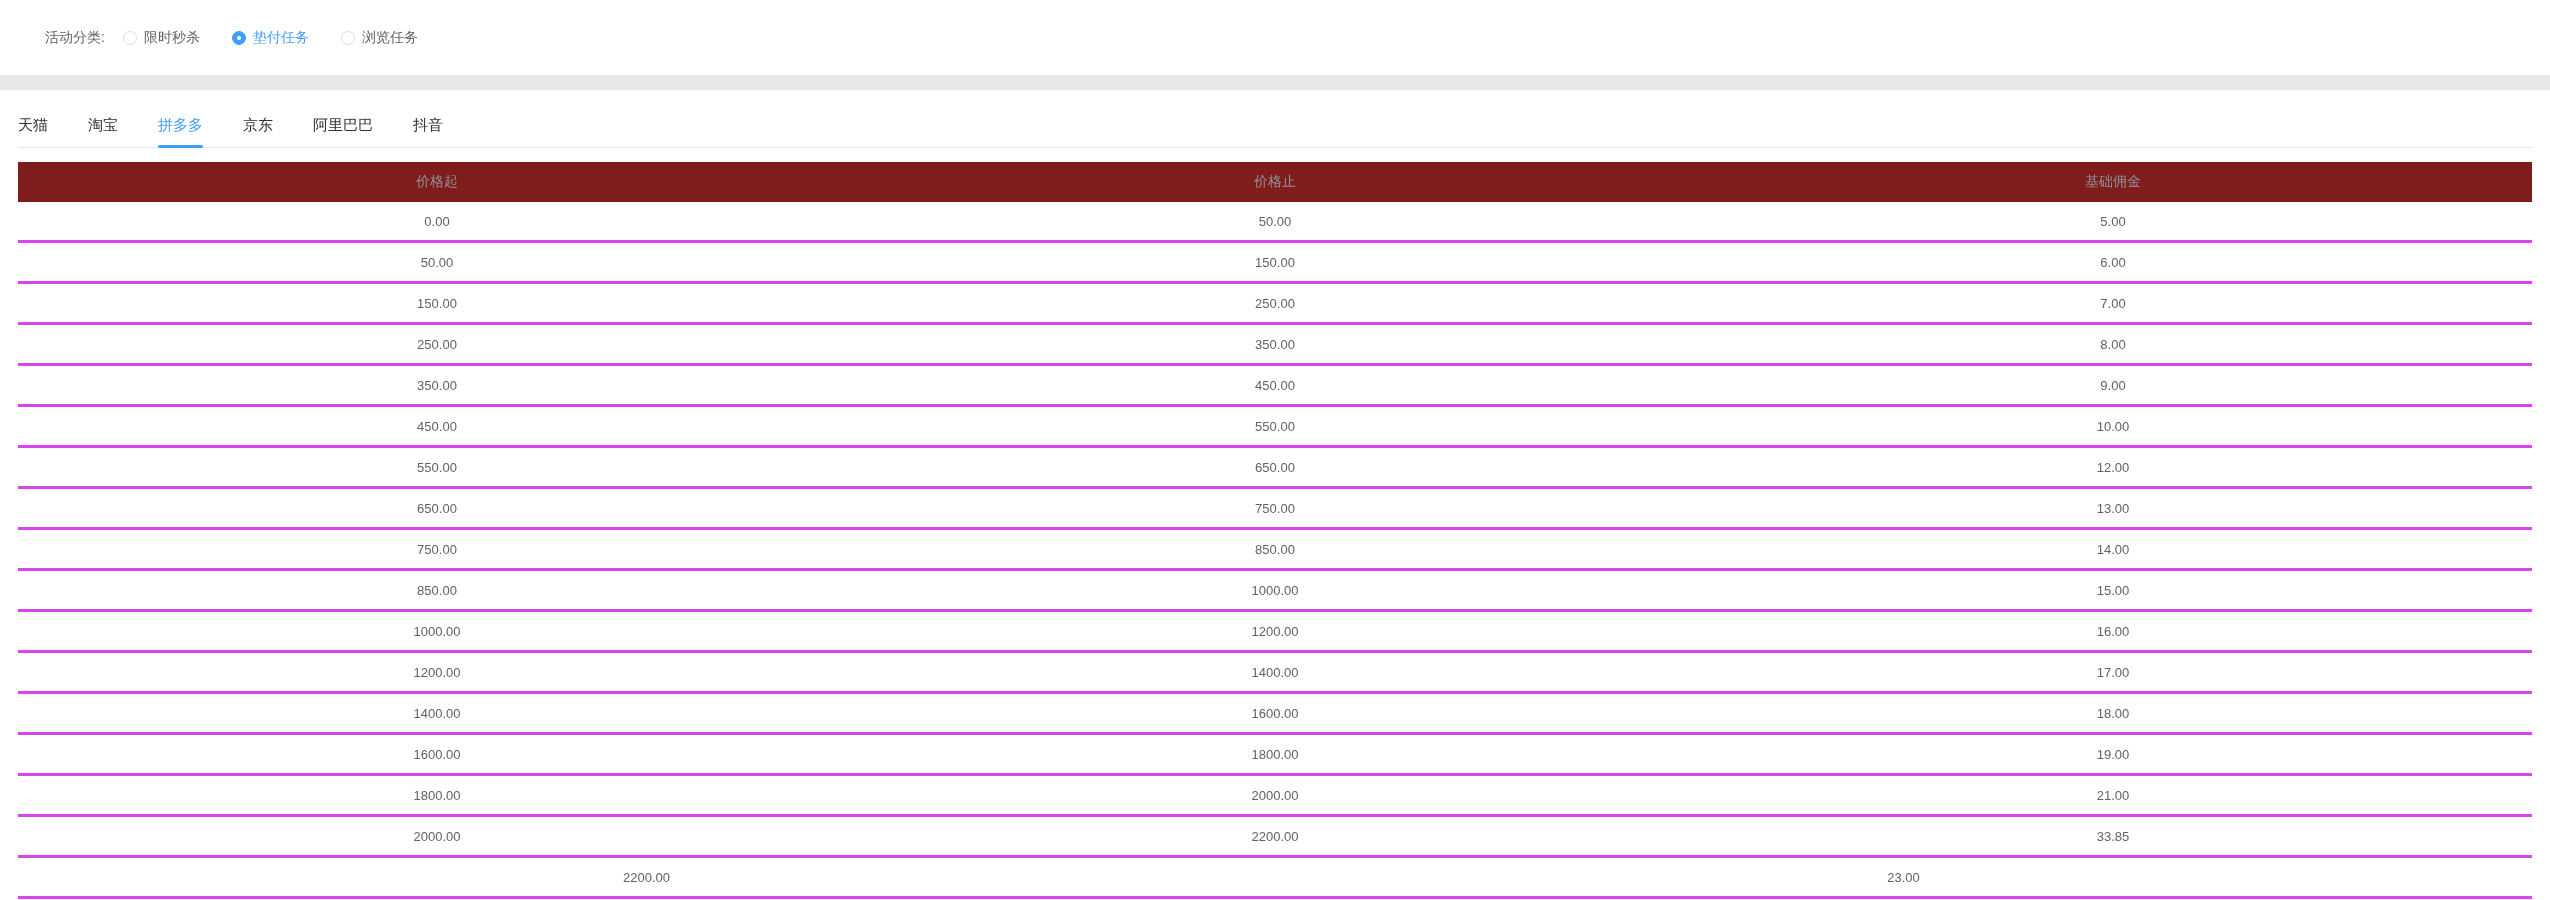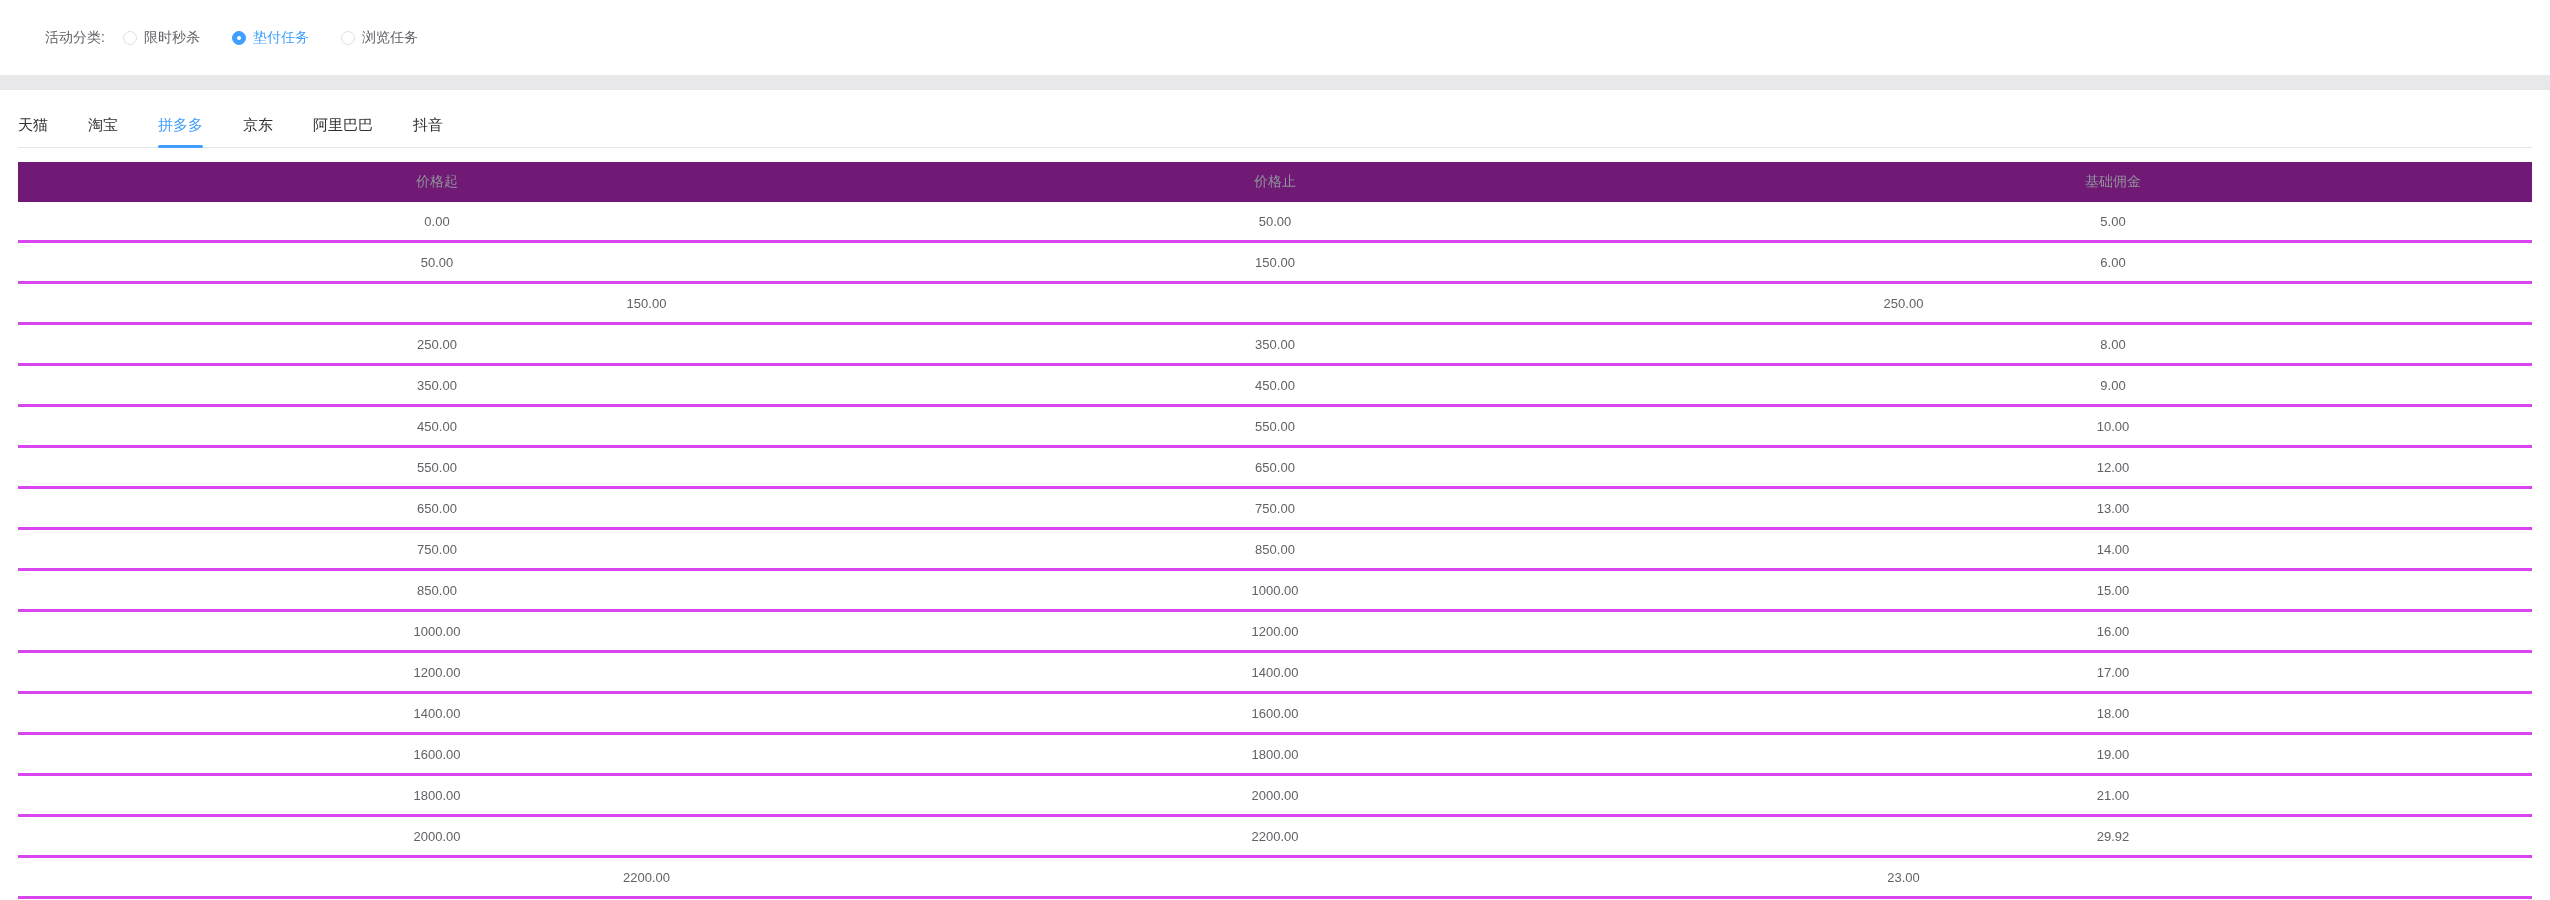--- a/index.html
+++ b/index.html
@@ -29,21 +29,21 @@
 
   .tabs { display: flex; border-bottom: 1px solid #e4e7ed; }
   .tab { height: 41px; line-height: 38px; font-size: 15px; font-weight: 500;
     color: #303133; margin-right: 40px; cursor: pointer; position: relative; }
   .tab.active { color: #409eff; }
   .tab.active::after { content: ""; position: absolute; left: 0; right: 0; bottom: -1px;
     height: 3px; border-radius: 2px; background: #409eff; }
 
   
   .table { margin-top: 14px; }
-  .thead { display: flex; height: 40px; background: #701a75; align-items: center; }
+  .thead { display: flex; height: 40px; background: #7f1d1d; align-items: center; }
   .th { flex: 1 1 0; text-align: center; font-size: 14px; color: #909399; font-weight: 400; }
   .tr { display: flex; height: 41px; align-items: center;
     border-bottom: 3px solid #d946ef; background: #fff; }
   .td { flex: 1 1 0; text-align: center; font-size: 13px; color: #606266; }
 </style>
 </head>
 <body>
 
 <div class="page">
 
@@ -90,20 +90,21 @@
             <div class="td">5.00</div>
           </div>
           <div class="tr">
             <div class="td">50.00</div>
             <div class="td">150.00</div>
             <div class="td">6.00</div>
           </div>
           <div class="tr">
             <div class="td">150.00</div>
             <div class="td">250.00</div>
+            <div class="td">7.00</div>
           </div>
           <div class="tr">
             <div class="td">250.00</div>
             <div class="td">350.00</div>
             <div class="td">8.00</div>
           </div>
           <div class="tr">
             <div class="td">350.00</div>
             <div class="td">450.00</div>
             <div class="td">9.00</div>
@@ -154,21 +155,21 @@
             <div class="td">19.00</div>
           </div>
           <div class="tr">
             <div class="td">1800.00</div>
             <div class="td">2000.00</div>
             <div class="td">21.00</div>
           </div>
           <div class="tr">
             <div class="td">2000.00</div>
             <div class="td">2200.00</div>
-            <div class="td">29.92</div>
+            <div class="td">33.85</div>
           </div>
           <div class="tr">
             <div class="td">2200.00</div>
             <div class="td">23.00</div>
           </div>
         </div>
     </div>
   </div>
 
 </div>

